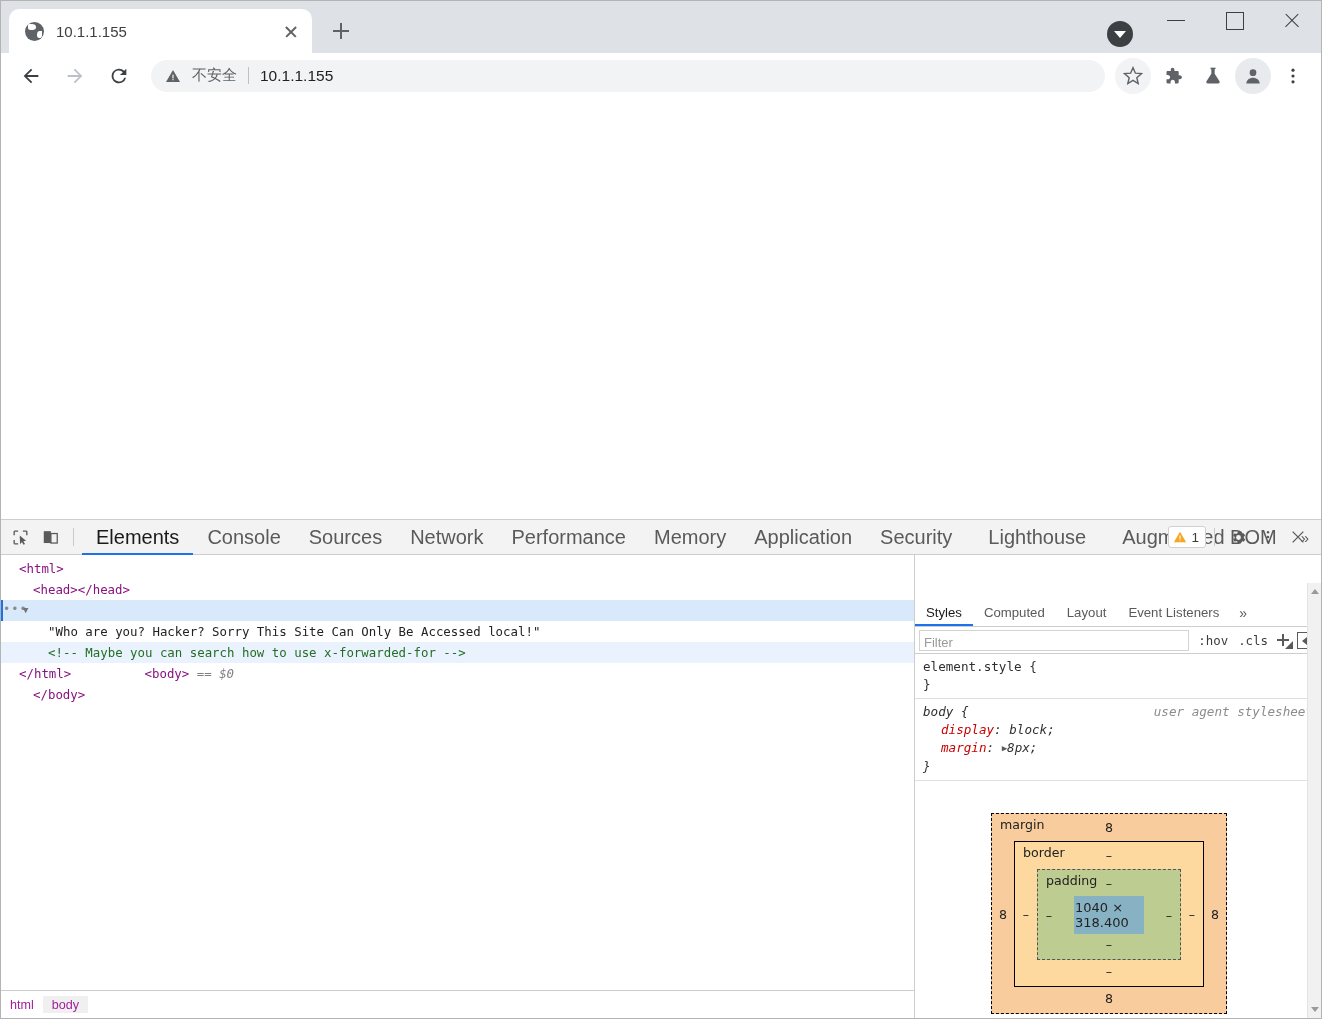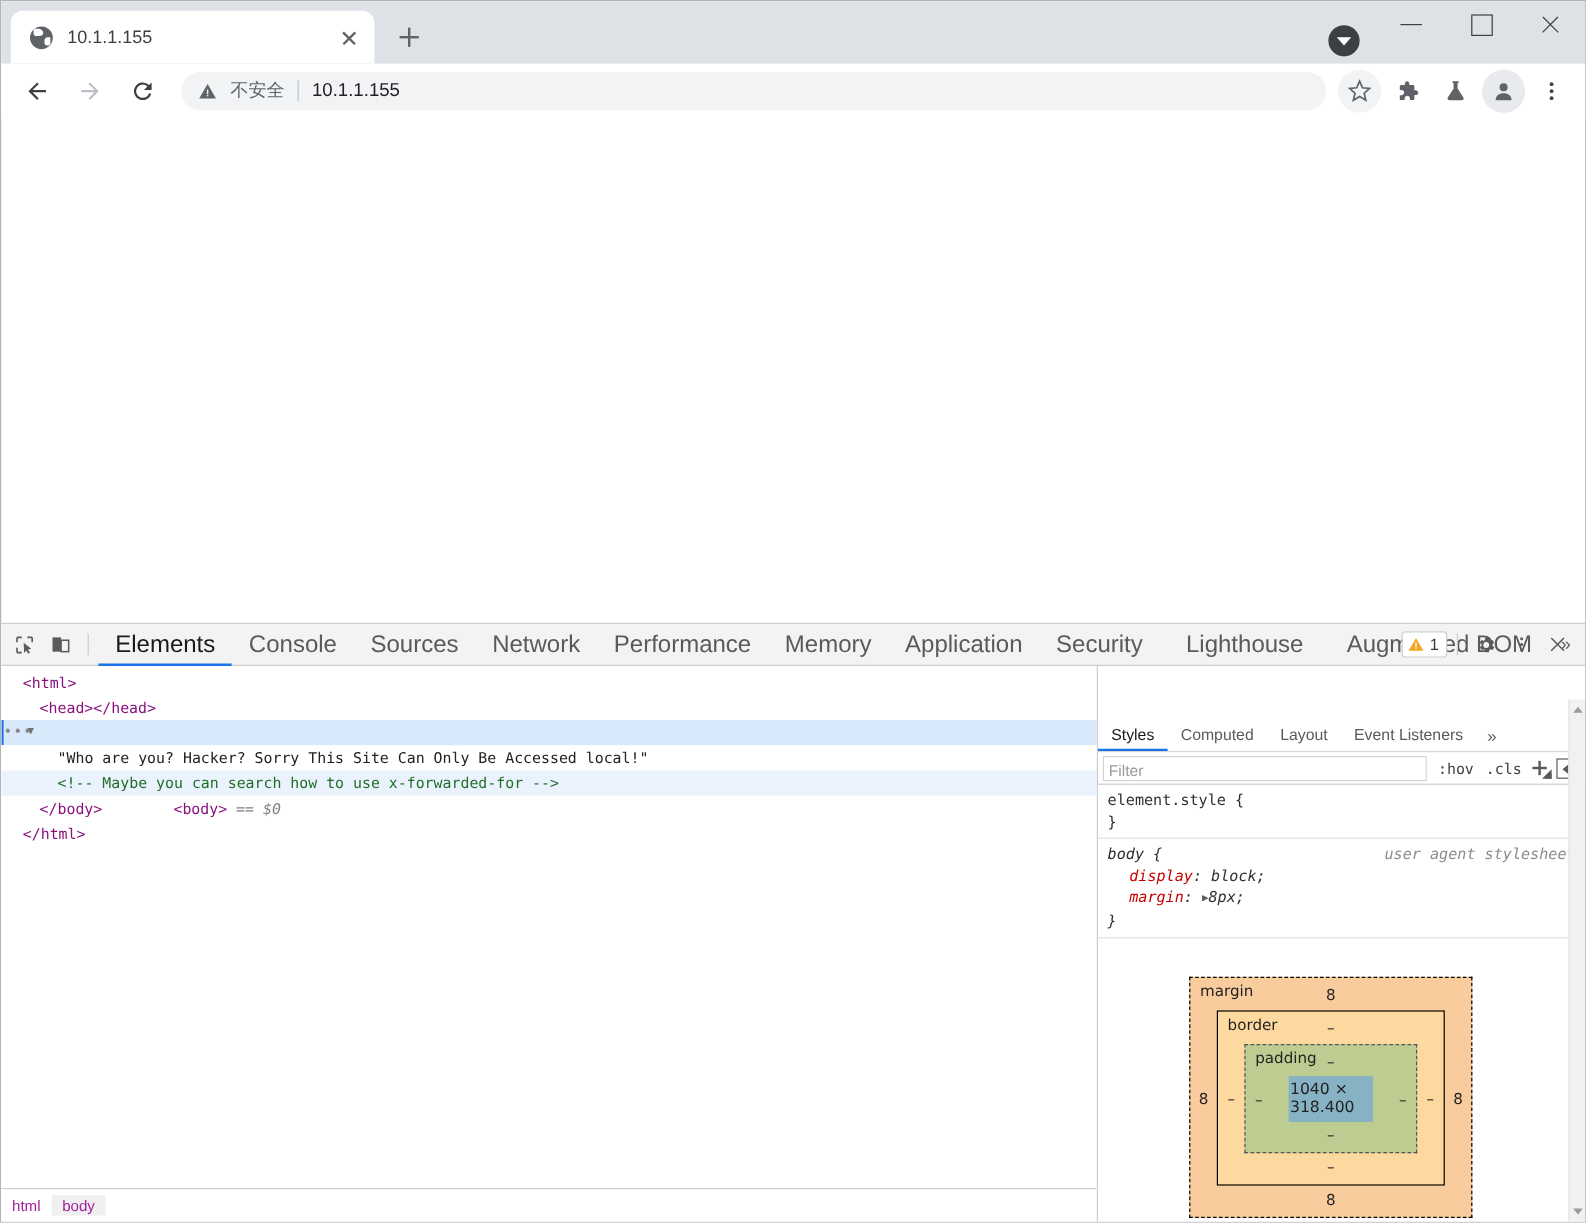--- a/index.html
+++ b/index.html
@@ -528,23 +528,23 @@
           <div class="dom-line sel" style="padding-left:32px">
             <span class="ellipsis">•••</span>
             <span class="caret">▼</span>
             <span style="display:inline-block;width:22px"></span><span class="tagname">&lt;body&gt;</span><span class="eqeq"> == </span><span class="dollar">$0</span>
           </div>
 
           <div class="dom-line" style="padding-left:47px"><span class="txtnode">"Who are you? Hacker? Sorry This Site Can Only Be Accessed local!"</span></div>
 
           <div class="dom-line hl" style="padding-left:47px"><span class="comment">&lt;!-- Maybe you can search how to use x-forwarded-for --&gt;</span></div>
 
+          <div class="dom-line" style="padding-left:18px"><span class="tagname">&lt;/html&gt;</span></div>
+
           <div class="dom-line" style="padding-left:32px"><span class="tagname">&lt;/body&gt;</span></div>
-
-          <div class="dom-line" style="padding-left:18px"><span class="tagname">&lt;/html&gt;</span></div>
         </div>
 
         <div class="crumbs">
           <div class="crumb">
               <span>html</span>
             </div>
           <div class="crumb on">
               <span>body</span>
             </div>
         </div>

